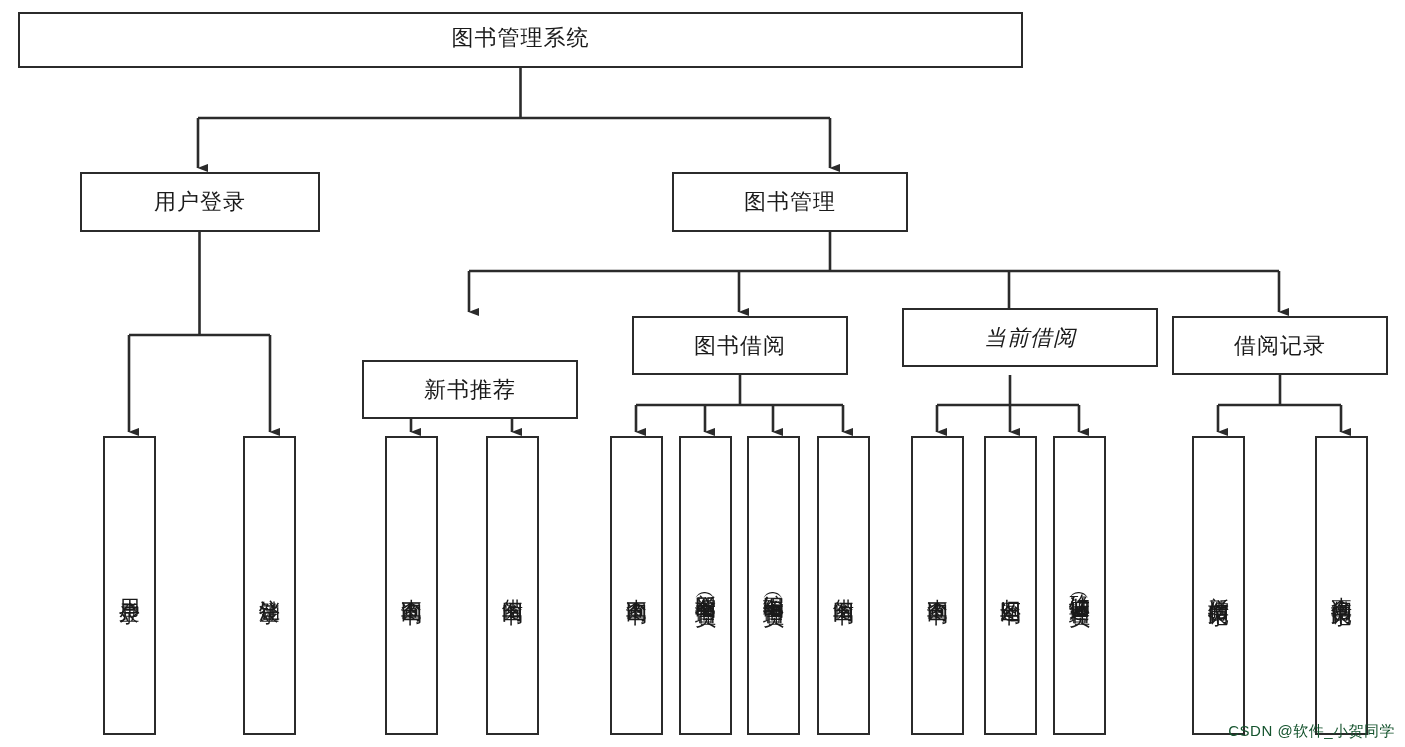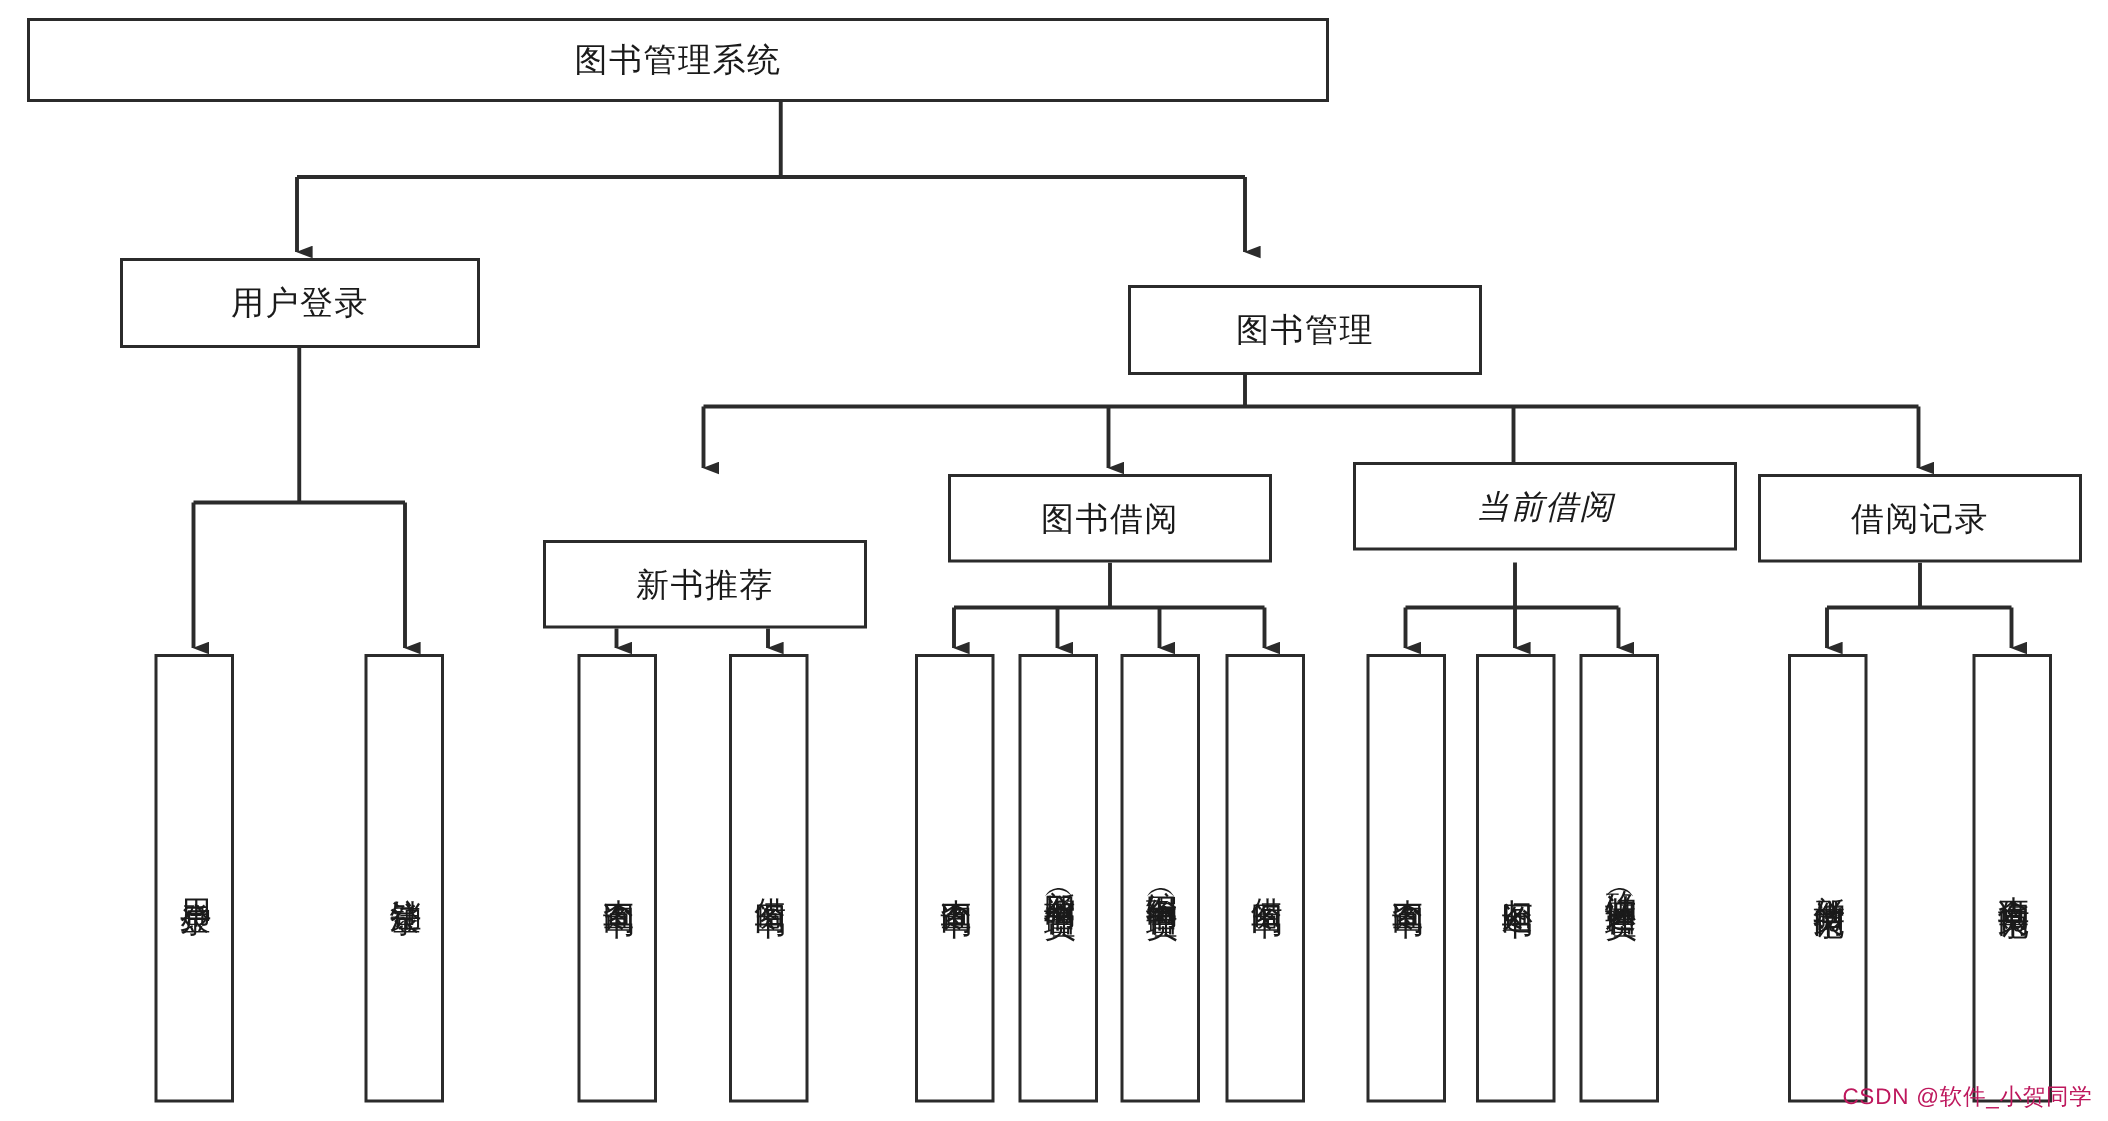--- a/index.html
+++ b/index.html
@@ -55,21 +55,21 @@
   .node-box.vertical .node-label {
     writing-mode: vertical-rl;
     text-orientation: upright;
     text-align: center;
   }
   .watermark {
     position: absolute;
     right: 10px;
     bottom: 6px;
     font-size: 15px;
-    color: #be185d;
+    color: #14532d;
     letter-spacing: 0.5px;
     user-select: none;
     white-space: pre;
   }
 </style>
 </head>
 <body>
 
 <div id="diagram-root">
 
@@ -117,28 +117,28 @@
       <path d="M 1010,405 L 1010,432" marker-end="url(#arrowhead)"></path>
       <path d="M 1079,405 L 1079,432" marker-end="url(#arrowhead)"></path>
 
       <path d="M 1280,375 L 1280,405"></path>
       <path d="M 1218,405 L 1341,405"></path>
       <path d="M 1218,405 L 1218,432" marker-end="url(#arrowhead)"></path>
       <path d="M 1341,405 L 1341,432" marker-end="url(#arrowhead)"></path>
     </g>
   </svg>
 
-  <div class="node-box horizontal" style="left:18px; top:12px; width:868px; height:56px;">
+  <div class="node-box horizontal" style="left:18px; top:12px; width:1005px; height:56px;font-family:Liberation Mono, monospace;">
     <span class="node-label">图书管理系统</span>
   </div>
 
   <div class="node-box horizontal" style="left:80px; top:172px; width:240px; height:60px;">
     <span class="node-label">用户登录</span>
   </div>
-  <div class="node-box horizontal" style="left:752px; top:172px; width:236px; height:60px;margin-top:18px;">
+  <div class="node-box horizontal" style="left:672px; top:172px; width:236px; height:60px;">
     <span class="node-label">图书管理</span>
   </div>
 
   <div class="node-box horizontal" style="left:362px; top:316px; width:216px; height:59px;margin-top:44px;">
     <span class="node-label">新书推荐</span>
   </div>
   <div class="node-box horizontal" style="left:632px; top:316px; width:216px; height:59px;">
     <span class="node-label">图书借阅</span>
   </div>
   <div class="node-box horizontal" style="left:902px; top:308px; width:256px; height:59px;font-style:italic;">

